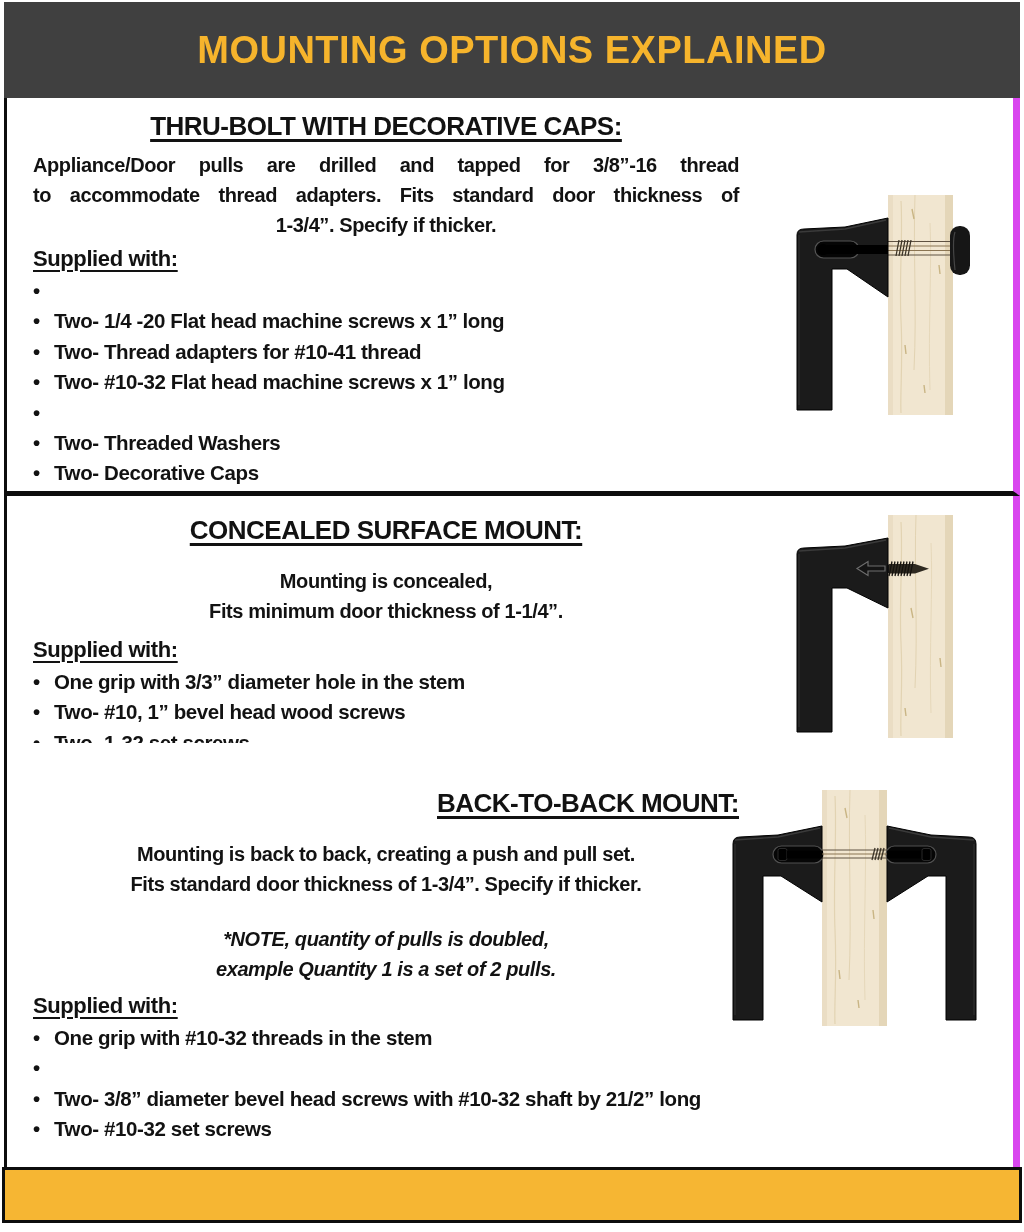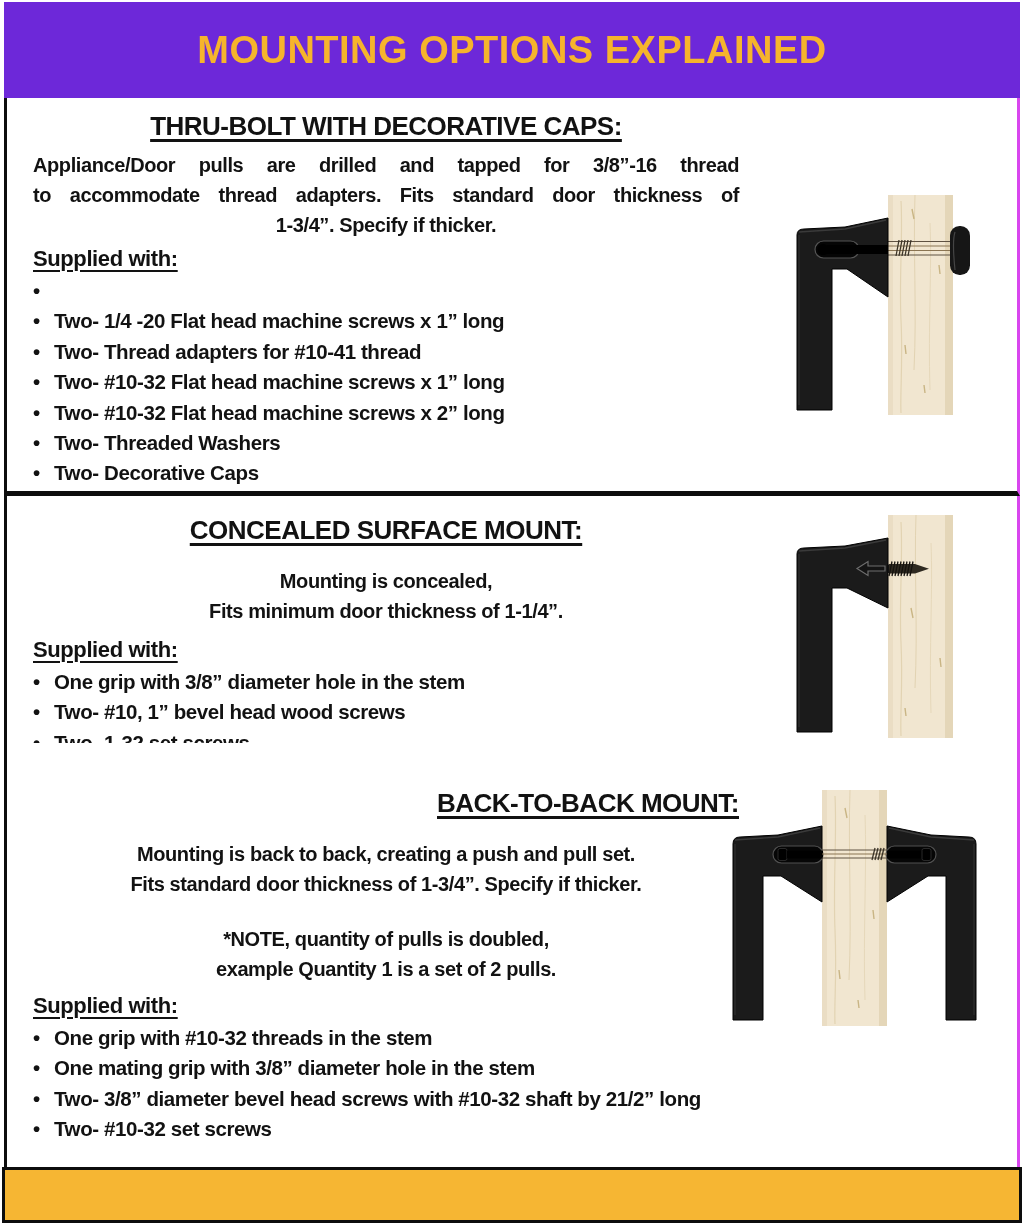--- a/index.html
+++ b/index.html
@@ -7,49 +7,49 @@
   body {
     width:1024px; height:1232px;
     font-family:"Liberation Sans", sans-serif;
     font-weight:bold; color:#121212;
   }
   .page { position:relative; width:1024px; height:1232px; background:#ffffff; overflow:hidden; }
 
   
   .header {
     position:absolute; left:4px; top:2px; width:1016px; height:96px;
-    background:#6d28d9; display:flex; align-items:center; justify-content:center;
+    background:#404040; display:flex; align-items:center; justify-content:center;
   }
   .header h1 { color:#F6B42C; font-size:38px; letter-spacing:0.5px; }
 
   
   .section {
     position:absolute; left:4px; width:1016px; background:#ffffff;
-    border-left:3px solid #0d0d0d; border-right:3px solid #d946ef;
+    border-left:3px solid #0d0d0d; border-right:7px solid #d946ef;
   }
   .sec1 { top:98px;  height:398px; border-bottom:5px solid #0d0d0d; }
   .sec2 { top:496px; height:286px; border-bottom:5px solid #0d0d0d; }
   .sec3 { top:743px; height:424px; }
 
   .txtcol { margin-left:26px; width:706px; }
 
   .sec-title {
     font-size:26px; line-height:32px; text-align:center; letter-spacing:-0.5px;
     text-decoration:underline; text-decoration-thickness:2.5px; text-underline-offset:4px;
   }
   .sec1 .sec-title { margin-top:12px; }
   .sec2 .sec-title { margin-top:18px; }
   .sec3 .sec-title { margin-top:44px;text-align:right; }
 
   .body-text { font-size:20px; line-height:30px; letter-spacing:-0.4px; }
   .para { margin-top:8px; }
   .jline { text-align:justify; text-align-last:justify; white-space:nowrap; }
   .cline { text-align:center; }
   .clines { margin-top:20px; }
-  .note  { margin-top:25px; }
+  .note  { margin-top:25px;font-style:italic; }
 
   .supplied { margin-top:7px; font-size:22px; line-height:30px; letter-spacing:-0.4px; }
   .supplied span {
     text-decoration:underline; text-decoration-thickness:2px; text-underline-offset:4px;text-align:right;
   }
   .sec1 .supplied { margin-top:4px; }
   .sec2 .supplied { margin-top:9px; }
 
   ul.bullets { list-style:none; margin-top:2px; }
   ul.bullets li { display:flex; font-size:20.5px; line-height:30.4px; letter-spacing:-0.4px; white-space:nowrap; }
@@ -96,21 +96,20 @@
         <li>
             <span class="b">•</span>
             <span>Two- Thread adapters for #10-41 thread</span>
           </li>
         <li>
             <span class="b">•</span>
             <span>Two- #10-32 Flat head machine screws x 1” long</span>
           </li>
         <li>
             <span class="b">•</span>
-            <span>Two- #10-32 Flat head machine screws x 2” long</span>
           </li>
         <li>
             <span class="b">•</span>
             <span>Two- Threaded Washers</span>
           </li>
         <li>
             <span class="b">•</span>
             <span>Two- Decorative Caps</span>
           </li>
       </ul>
@@ -121,21 +120,21 @@
     <div class="txtcol">
       <h2 class="sec-title">CONCEALED SURFACE MOUNT:</h2>
       <div class="clines body-text">
         <div class="cline">Mounting is concealed,</div>
         <div class="cline">Fits minimum door thickness of 1-1/4”.</div>
       </div>
       <div class="supplied"><span>Supplied with:</span></div>
       <ul class="bullets">
         <li>
             <span class="b">•</span>
-            <span>One grip with 3/8” diameter hole in the stem</span>
+            <span>One grip with 3/3” diameter hole in the stem</span>
           </li>
         <li>
             <span class="b">•</span>
             <span>Two- #10, 1” bevel head wood screws</span>
           </li>
         <li>
             <span class="b">•</span>
             <span>Two- 1-32 set screws</span>
           </li>
       </ul>
@@ -154,21 +153,20 @@
         <div class="cline">example Quantity 1 is a set of 2 pulls.</div>
       </div>
       <div class="supplied"><span>Supplied with:</span></div>
       <ul class="bullets">
         <li>
             <span class="b">•</span>
             <span>One grip with #10-32 threads in the stem</span>
           </li>
         <li>
             <span class="b">•</span>
-            <span>One mating grip with 3/8” diameter hole in the stem</span>
           </li>
         <li>
             <span class="b">•</span>
             <span>Two- 3/8” diameter bevel head screws with #10-32 shaft by 21/2” long</span>
           </li>
         <li>
             <span class="b">•</span>
             <span>Two- #10-32 set screws</span>
           </li>
       </ul>

